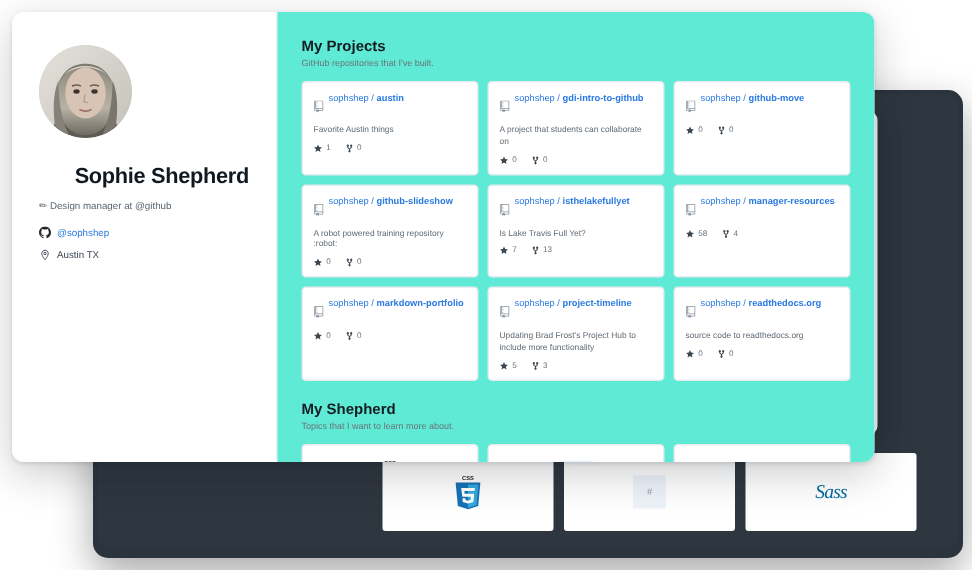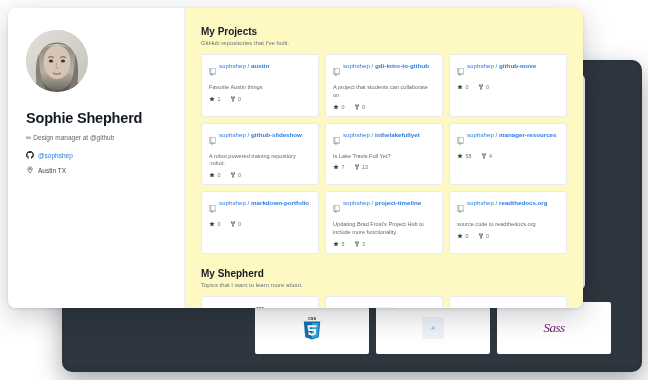--- a/index.html
+++ b/index.html
@@ -115,20 +115,21 @@
     margin-bottom: 18px;
   }
   .avatar svg { display: block; }
   .profile-name {
     font-size: 14.5px;
     font-weight: bold;
     color: #111820;
     letter-spacing: -.2px;
     margin: 0 0 7px 0;
     line-height: 1.15;
+    text-align: right;
   }
   .profile-bio {
     font-size: 6.5px;
     color: #5b6670;
     margin: 0 0 9px 0;
     line-height: 1.35;
   }
   .meta-row {
     display: flex;
     align-items: center;
@@ -136,21 +137,21 @@
     margin-bottom: 7px;
     font-size: 6.5px;
     color: #3d4750;
   }
   .meta-row .handle { color: #2a7ae2; }
   .meta-ico { width: 8px; height: 8px; flex: 0 0 8px; display: block; }
 
   
   .main {
     flex: 1;
-    background: #fef9c3;
+    background: #5eead4;
     padding: 18px 16px 0 16px;
     box-sizing: border-box;
     overflow: hidden;
   }
   .section-title {
     font-size: 10px;
     font-weight: bold;
     color: #151c23;
     margin: 0 0 3px 0;
   }
@@ -225,21 +226,21 @@
     width: 22px; height: 22px;
     background: #eef3fa;
     display: flex; align-items: center; justify-content: center;
     font-size: 7px; color: #93a3b5;
     font-family: "Liberation Serif", serif;
   }
   .logo-sass {
     font-family: "Liberation Serif", serif;
     font-style: italic;
     font-size: 13px;
-    color: #701a75;
+    color: #0369a1;
     letter-spacing: -.5px;
   }
 </style>
 </head>
 <body>
 
 <div id="stage">
 
   <div class="dark-device">
     <div class="dark-device-inner">

